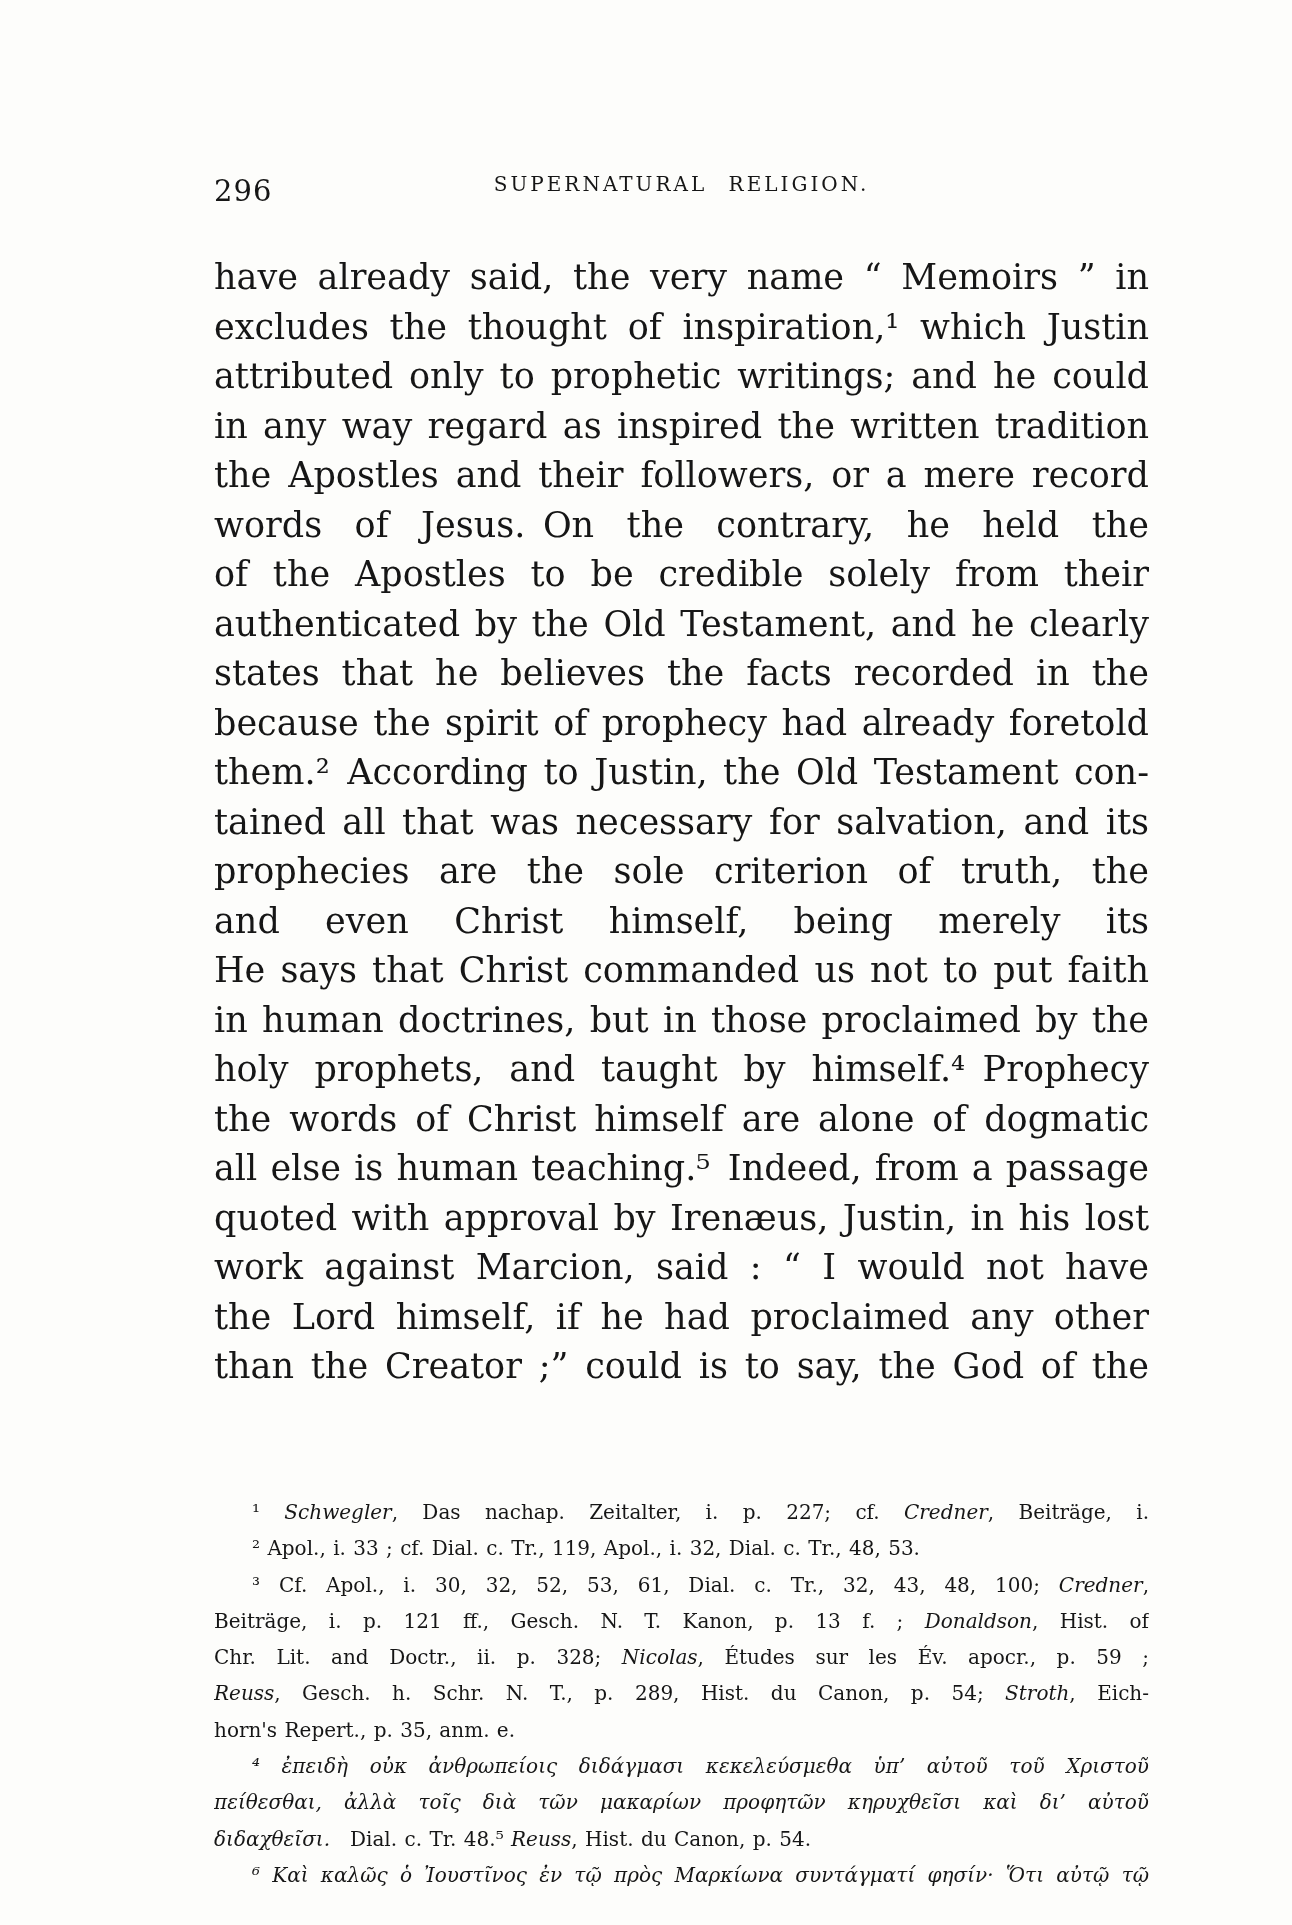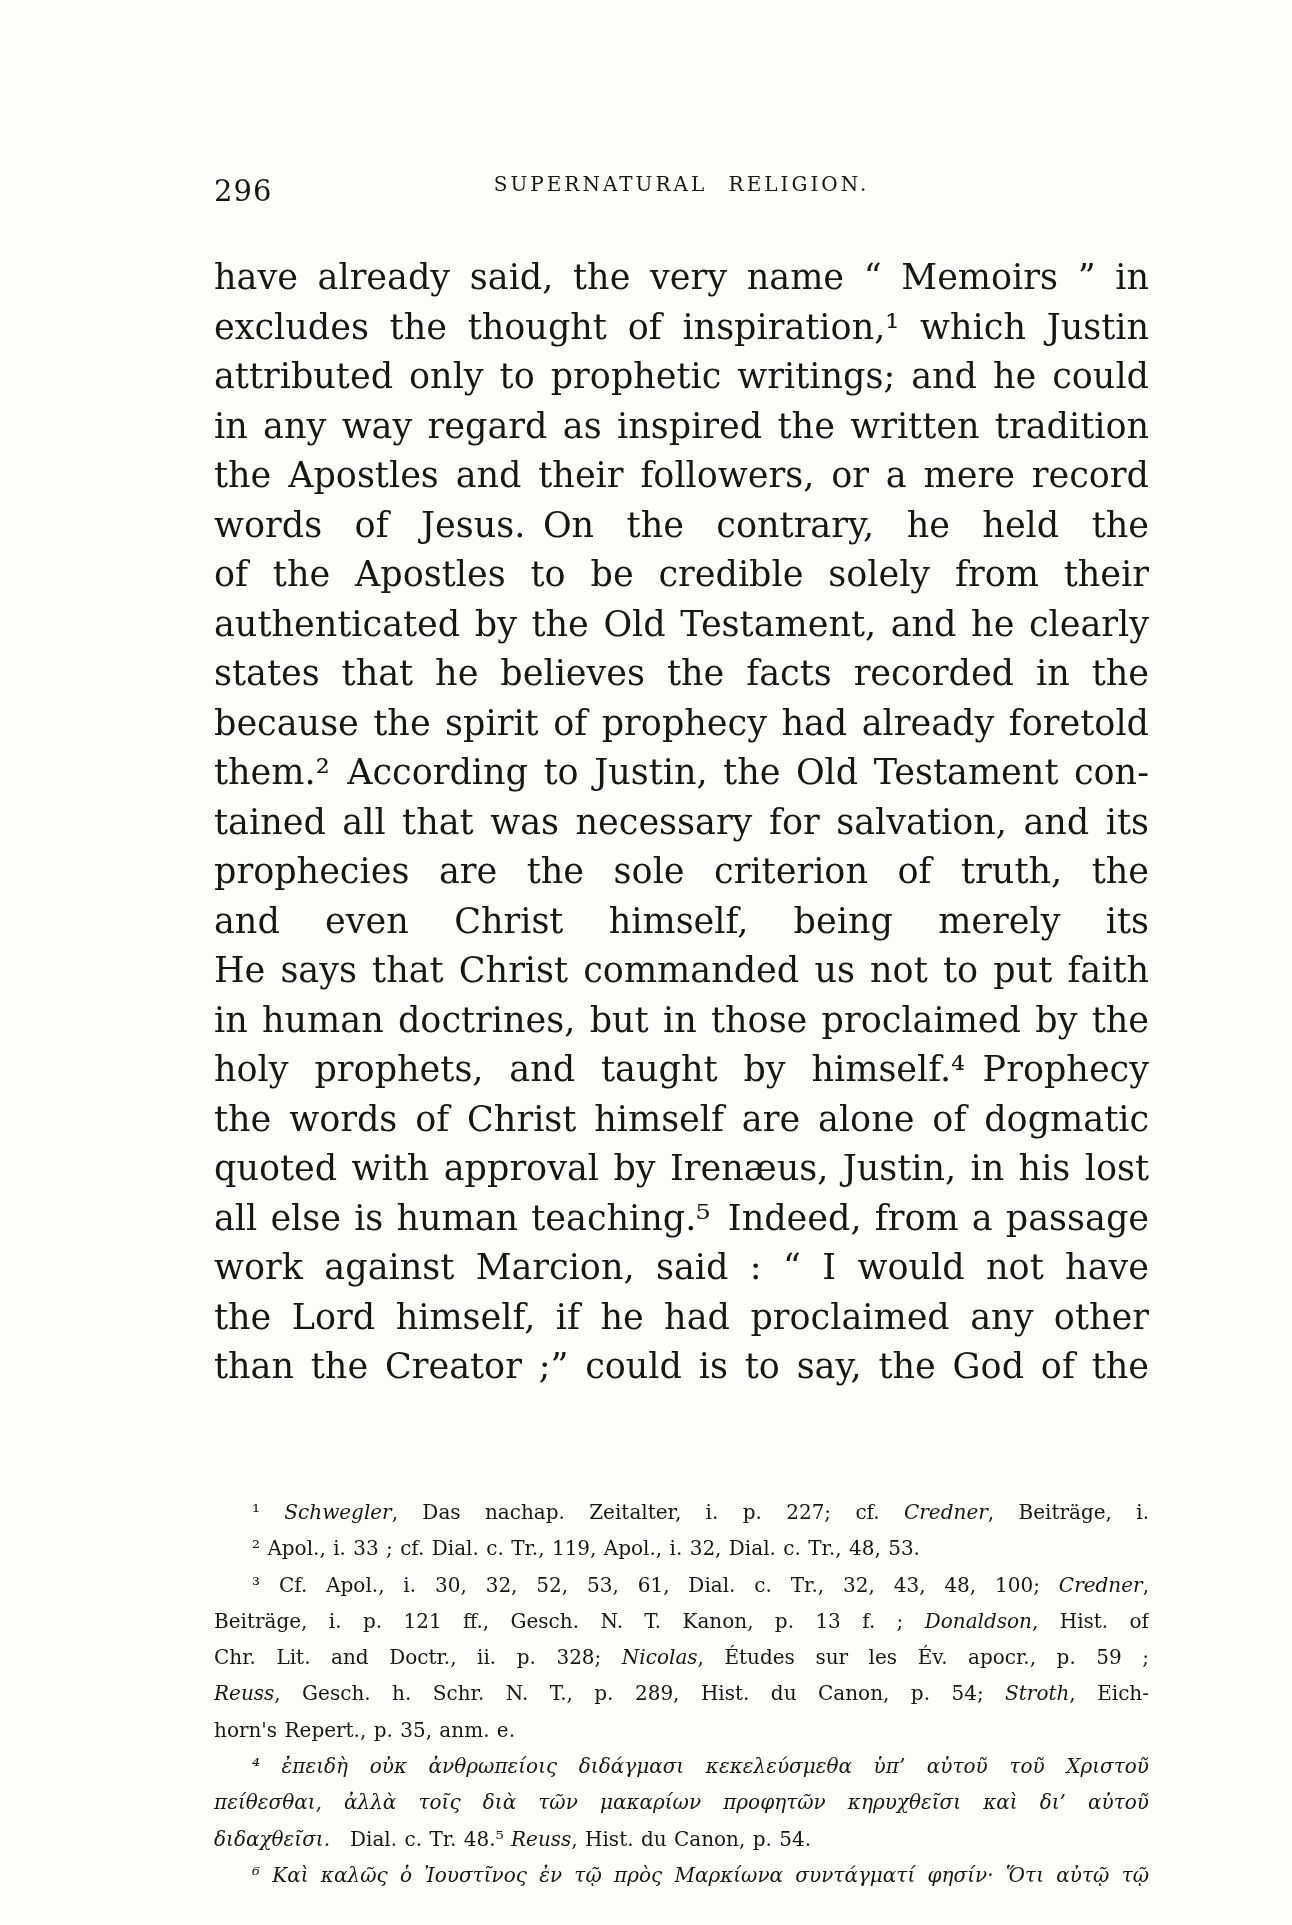--- a/index.html
+++ b/index.html
@@ -75,22 +75,22 @@
       <div class="line">states that he believes the facts recorded in the Memoirs</div>
       <div class="line">because the spirit of prophecy had already foretold</div>
       <div class="line">them.² According to Justin, the Old Testament con-</div>
       <div class="line">tained all that was necessary for salvation, and its</div>
       <div class="line">prophecies are the sole criterion of truth, the Memoirs,</div>
       <div class="line">and even Christ himself, being merely its interpreters.³</div>
       <div class="line">He says that Christ commanded us not to put faith</div>
       <div class="line">in human doctrines, but in those proclaimed by the</div>
       <div class="line">holy prophets, and taught by himself.⁴ Prophecy and</div>
       <div class="line">the words of Christ himself are alone of dogmatic value,</div>
+      <div class="line">all else is human teaching.⁵ Indeed, from a passage</div>
       <div class="line">quoted with approval by Irenæus, Justin, in his lost</div>
-      <div class="line">all else is human teaching.⁵ Indeed, from a passage</div>
       <div class="line">work against Marcion, said : “ I would not have believed</div>
       <div class="line">the Lord himself, if he had proclaimed any other God</div>
       <div class="line">than the Creator ;” could is to say, the God of the Old</div>
     </div>
 
   <div class="footnotes">
       <div class="line justify indent">¹ <i>Schwegler</i>, Das nachap. Zeitalter, i. p. 227; cf. <i>Credner</i>, Beiträge, i.</div>
       <div class="line indent">² Apol., i. 33 ; cf. Dial. c. Tr., 119, Apol., i. 32, Dial. c. Tr., 48, 53.</div>
       <div class="line justify indent">³ Cf. Apol., i. 30, 32, 52, 53, 61, Dial. c. Tr., 32, 43, 48, 100; <i>Credner</i>,</div>
       <div class="line justify">Beiträge, i. p. 121 ff., Gesch. N. T. Kanon, p. 13 f. ; <i>Donaldson</i>, Hist. of</div>

